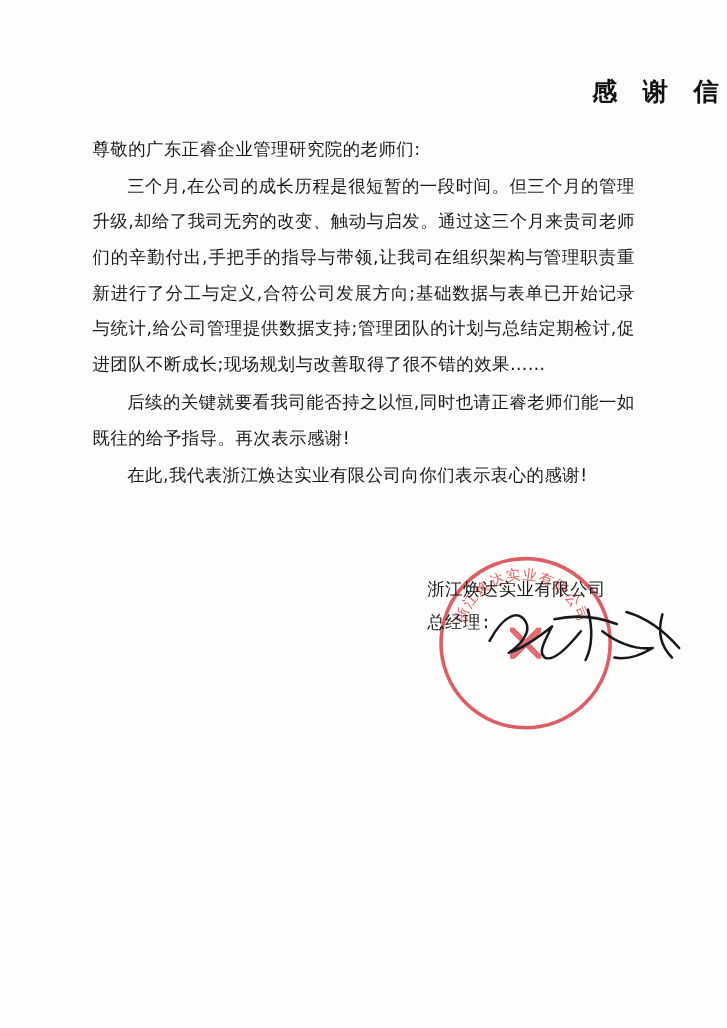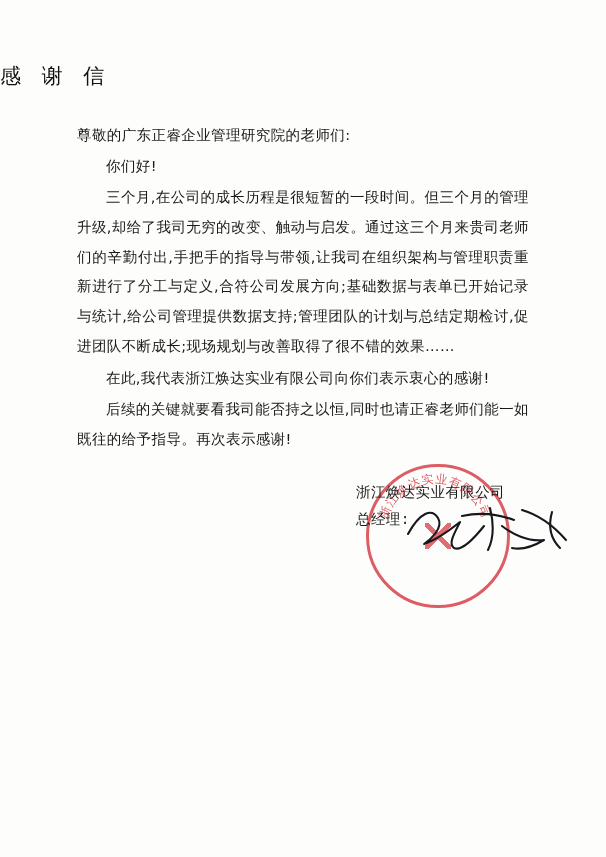--- a/index.html
+++ b/index.html
@@ -15,34 +15,34 @@
     overflow: hidden;
     position: relative;
   }
   .page {
     position: relative;
     width: 606px;
     height: 857px;
     background: #fdfdfc;
   }
   .doc-title {
-    text-align: left;
+    text-align: right;
     font-size: 21px;
-    font-weight: normal;
+    font-weight: bold;
     letter-spacing: 7px;
     color: #111;
     padding-top: 62px;
     margin: 0;
   }
   .body-block {
     margin: 0 auto;
     padding: 0;
     width: 452px;
     position: relative;
-    top: 32px;
+    top: 22px;
   }
   .salutation {
     font-size: 14.5px;
     line-height: 1.9;
     color: #1a1a1a;
     margin: 0 0 2px 0;
     letter-spacing: 0.4px;
   }
   .para {
     font-size: 14.5px;
@@ -138,24 +138,23 @@
 </style>
 </head>
 <body>
 
 <div class="page">
 
   <h1 class="doc-title">感 谢 信</h1>
 
   <div class="body-block">
     <p class="salutation">尊敬的广东正睿企业管理研究院的老师们:</p>
-    <p class="para">你们好!</p>
     <p class="para">三个月,在公司的成长历程是很短暂的一段时间。但三个月的管理升级,却给了我司无穷的改变、触动与启发。通过这三个月来贵司老师们的辛勤付出,手把手的指导与带领,让我司在组织架构与管理职责重新进行了分工与定义,合符公司发展方向;基础数据与表单已开始记录与统计,给公司管理提供数据支持;管理团队的计划与总结定期检讨,促进团队不断成长;现场规划与改善取得了很不错的效果……</p>
+    <p class="para">后续的关键就要看我司能否持之以恒,同时也请正睿老师们能一如既往的给予指导。再次表示感谢!</p>
     <p class="para">在此,我代表浙江焕达实业有限公司向你们表示衷心的感谢!</p>
-    <p class="para">后续的关键就要看我司能否持之以恒,同时也请正睿老师们能一如既往的给予指导。再次表示感谢!</p>
   </div>
 
   <div class="sign-block">
 
     <div class="seal">
       <div class="seal-text">
         <svg viewBox="0 0 132 132" width="132" height="132">
           <defs>
             <path id="arcTop" d="M 16,66 A 50,50 0 0 1 116,66"></path>
           </defs>

